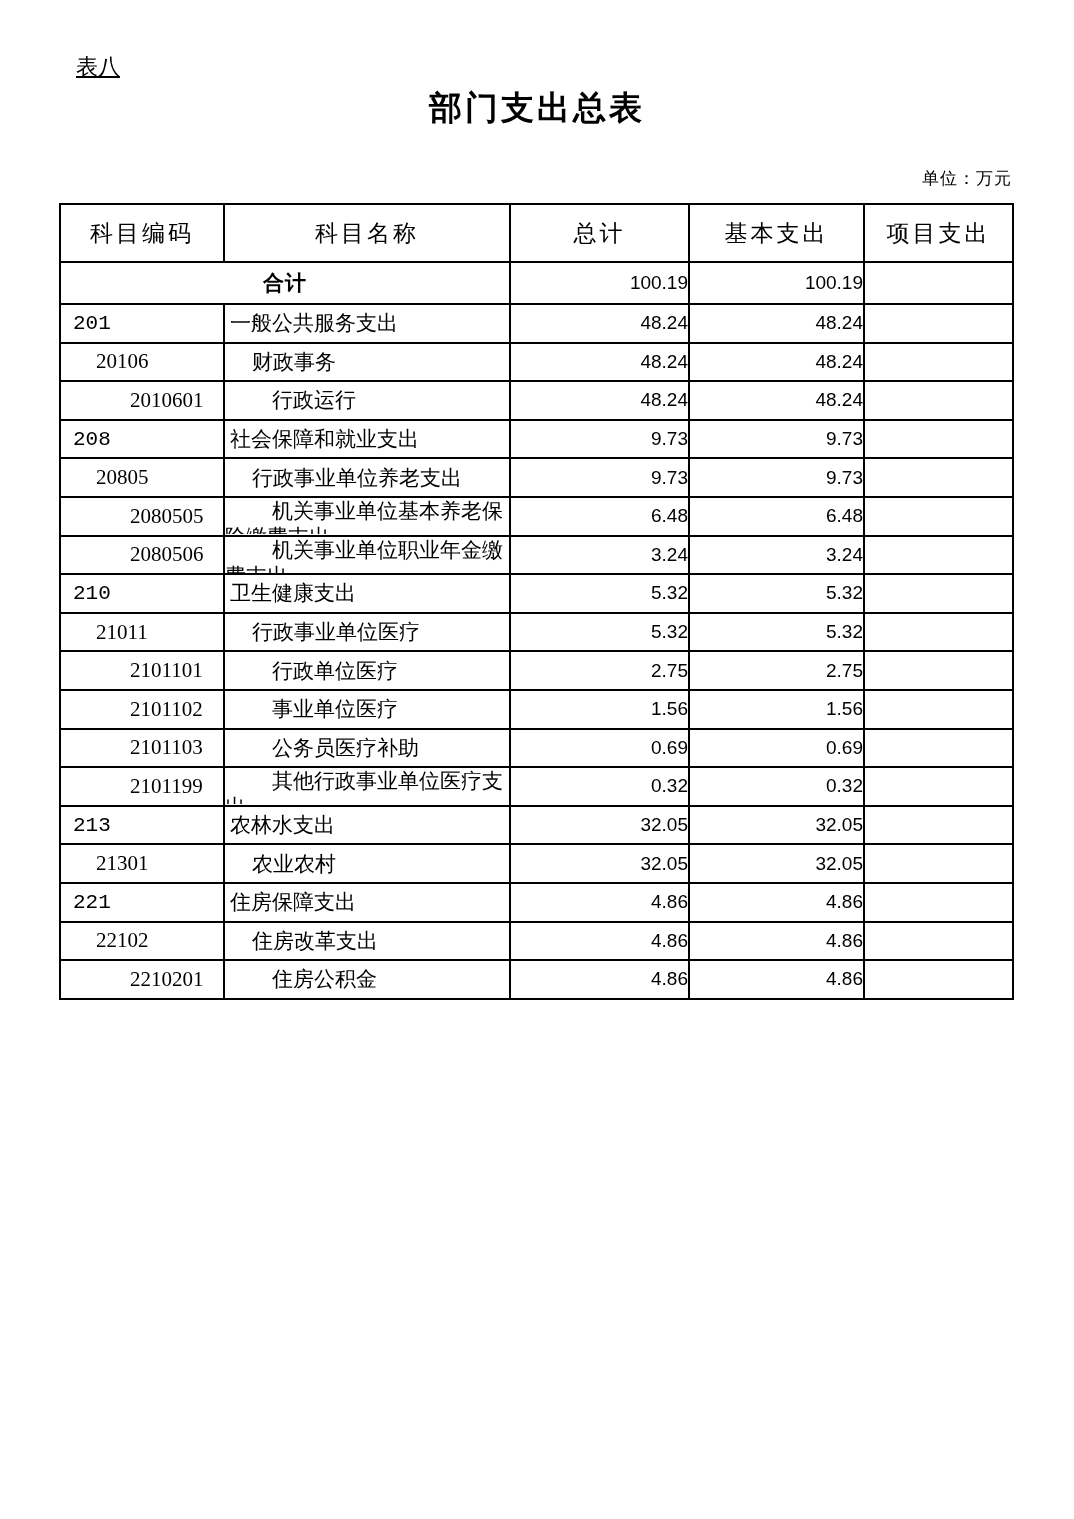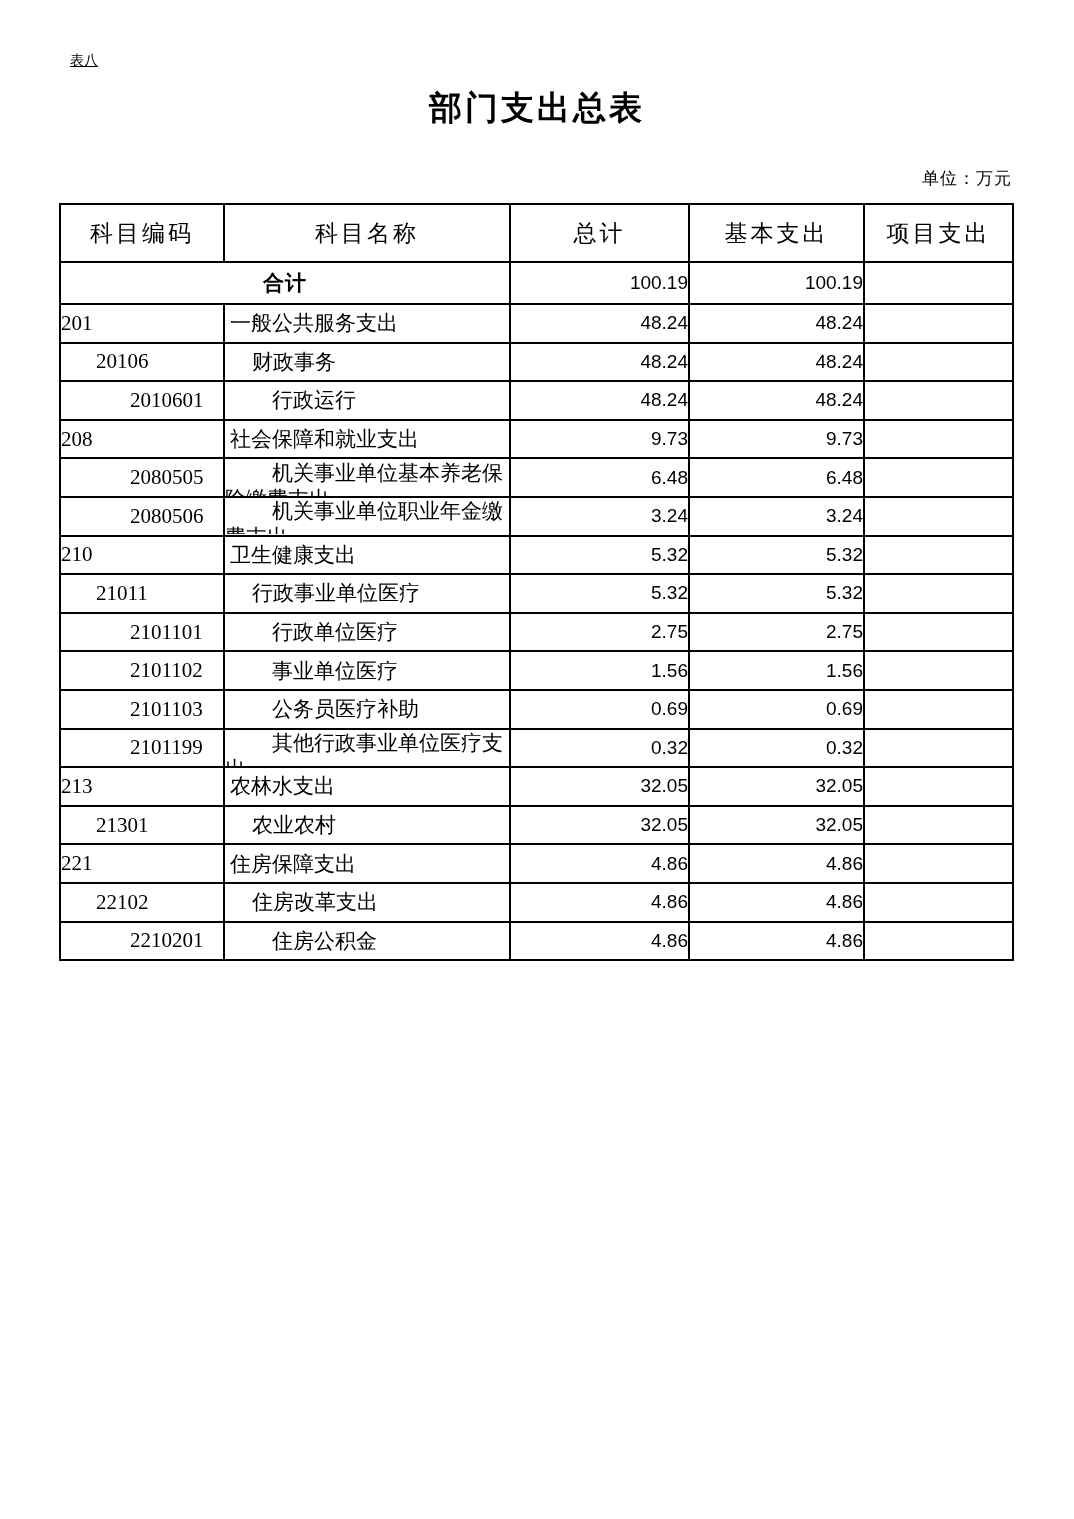--- a/index.html
+++ b/index.html
@@ -11,23 +11,23 @@
     position: relative;
     width: 1074px;
     height: 1519px;
     color: #000000;
     font-family: "Liberation Serif", "DejaVu Serif", serif;
     overflow: hidden;
   }
 
   .sheet-label {
     position: absolute;
-    left: 70px;
+    left: 76px;
     top: 52px;
-    font-size: 14px;
+    font-size: 22px;
     text-decoration: underline;
   }
 
   .doc-title {
     position: absolute;
     left: 0;
     top: 86px;
     width: 100%;
     text-align: center;
     font-size: 33px;
@@ -66,21 +66,21 @@
     text-align: center;
   }
   tr.data-row { height: 38.6px; }
   tr.total-row { height: 42px; }
 
   td.code {
     font-size: 21px;
     text-align: left;
     white-space: nowrap;
   }
-  td.code.lv0 { padding-left: 0; }
+  td.code.lv0 { padding-left: 12px; font-family: Liberation Mono, monospace; }
   td.code.lv1 { padding-left: 35px; }
   td.code.lv2 { padding-left: 69px; }
 
   td.name { vertical-align: middle; margin-top: 8px; }
   .name-inner {
     height: 36px;
     overflow: hidden;
     font-size: 21px;
     word-break: break-all;
   }
@@ -172,20 +172,29 @@
   <tr class="data-row">
     <td class="code lv0">208</td>
     <td class="name">
           <div class="name-inner ind0 single">社会保障和就业支出</div>
         </td>
     <td class="num">9.73</td>
     <td class="num">9.73</td>
     <td class="num"></td>
   </tr>
 
+  <tr class="data-row">
+    <td class="code lv1">20805</td>
+    <td class="name">
+          <div class="name-inner ind1 single">行政事业单位养老支出</div>
+        </td>
+    <td class="num">9.73</td>
+    <td class="num">9.73</td>
+    <td class="num"></td>
+  </tr>
 
   <tr class="data-row">
     <td class="code lv2">2080505</td>
     <td class="name">
           <div class="name-inner ind2 wrap">机关事业单位基本养老保险缴费支出</div>
         </td>
     <td class="num">6.48</td>
     <td class="num">6.48</td>
     <td class="num"></td>
   </tr>

